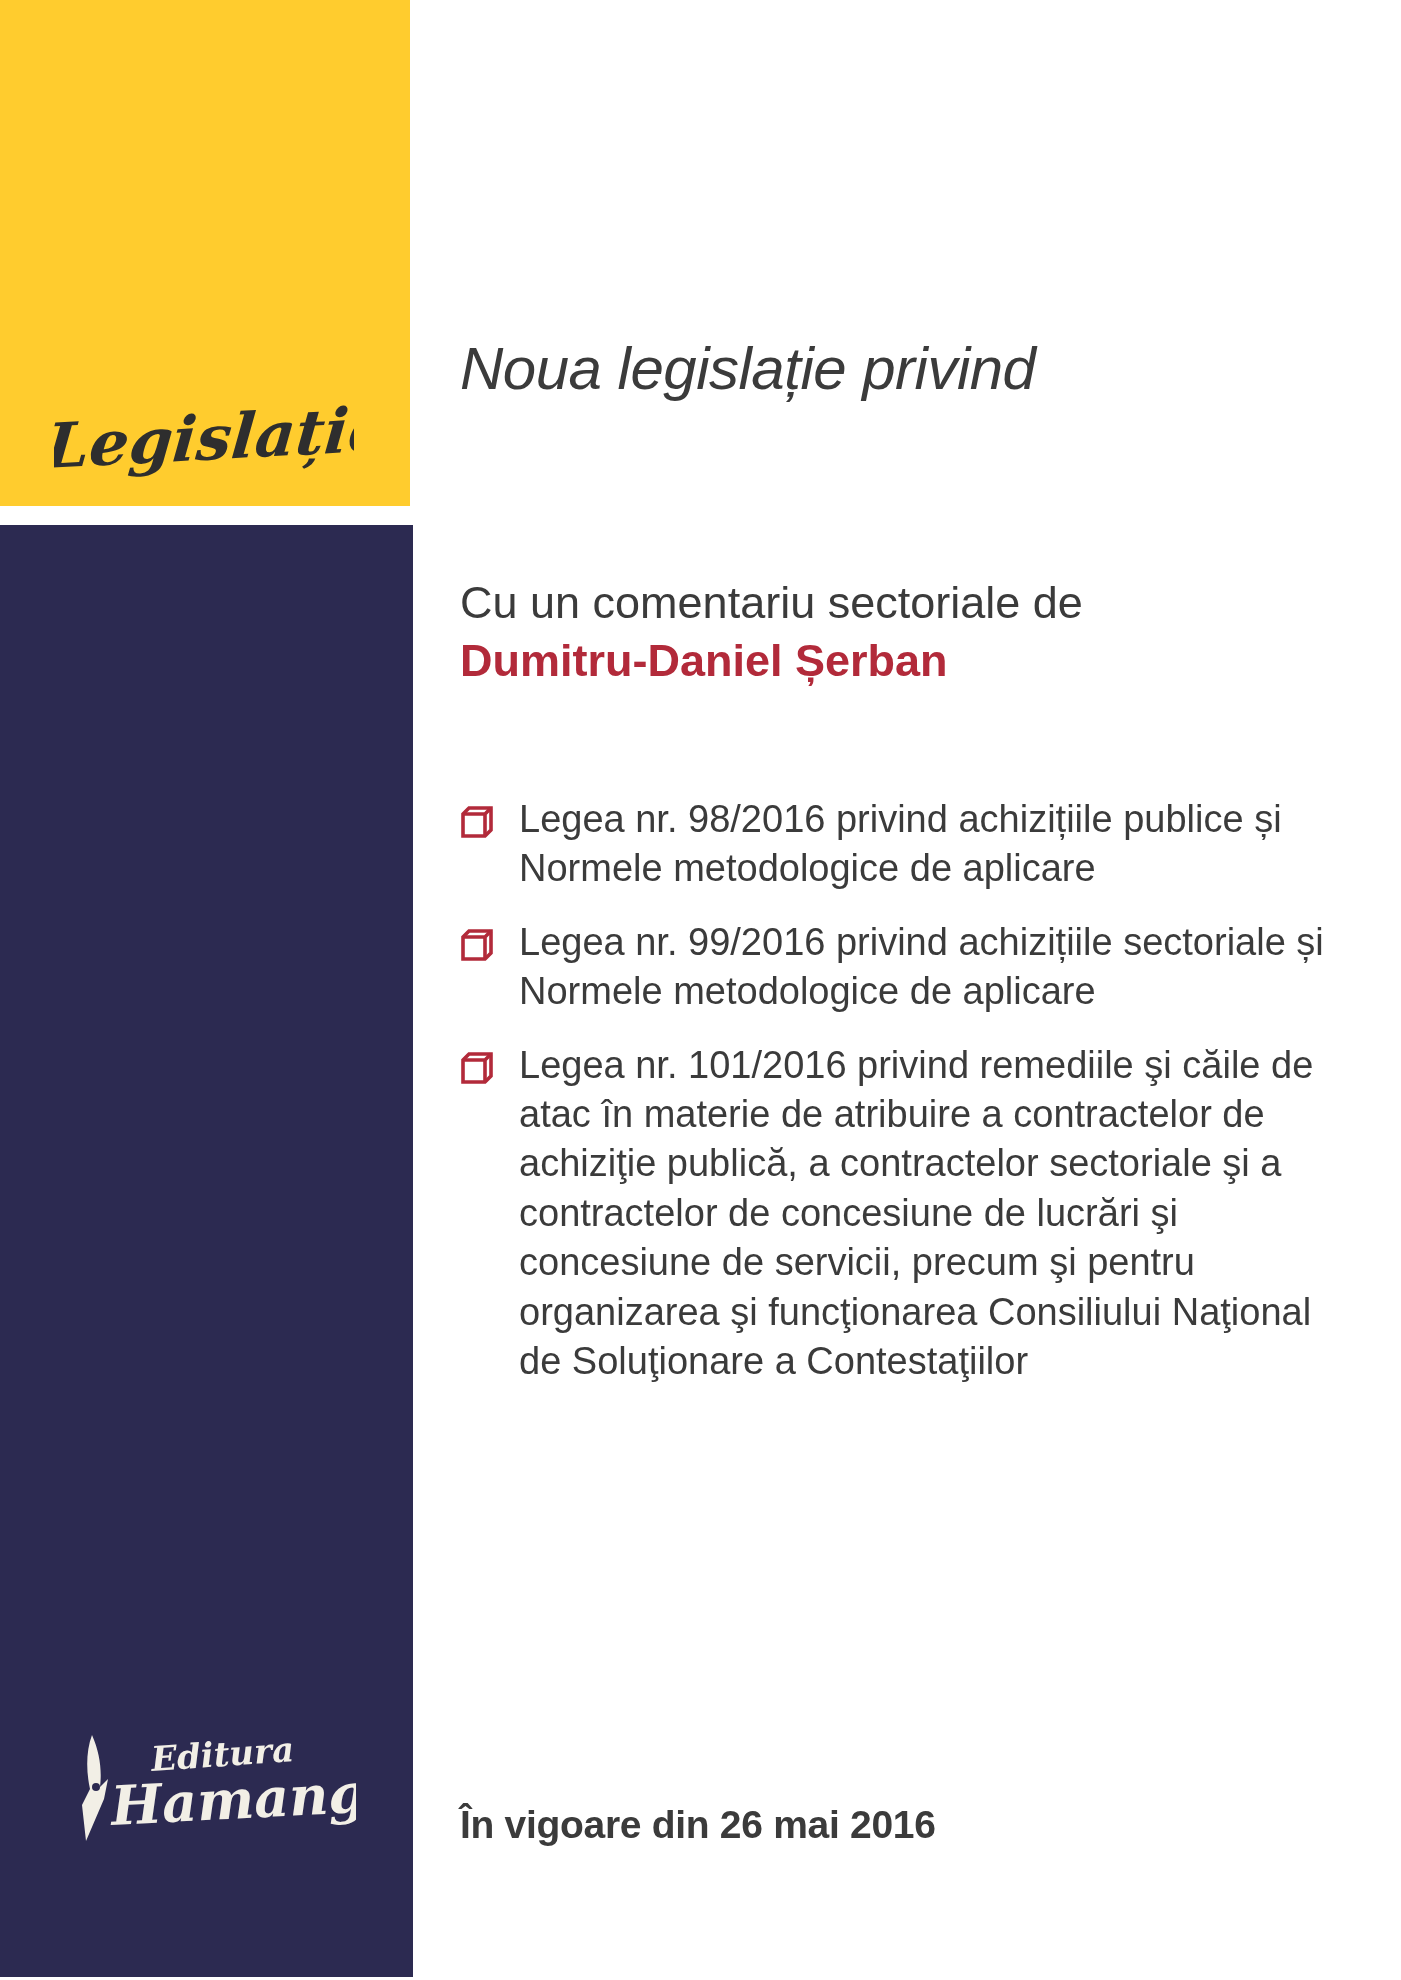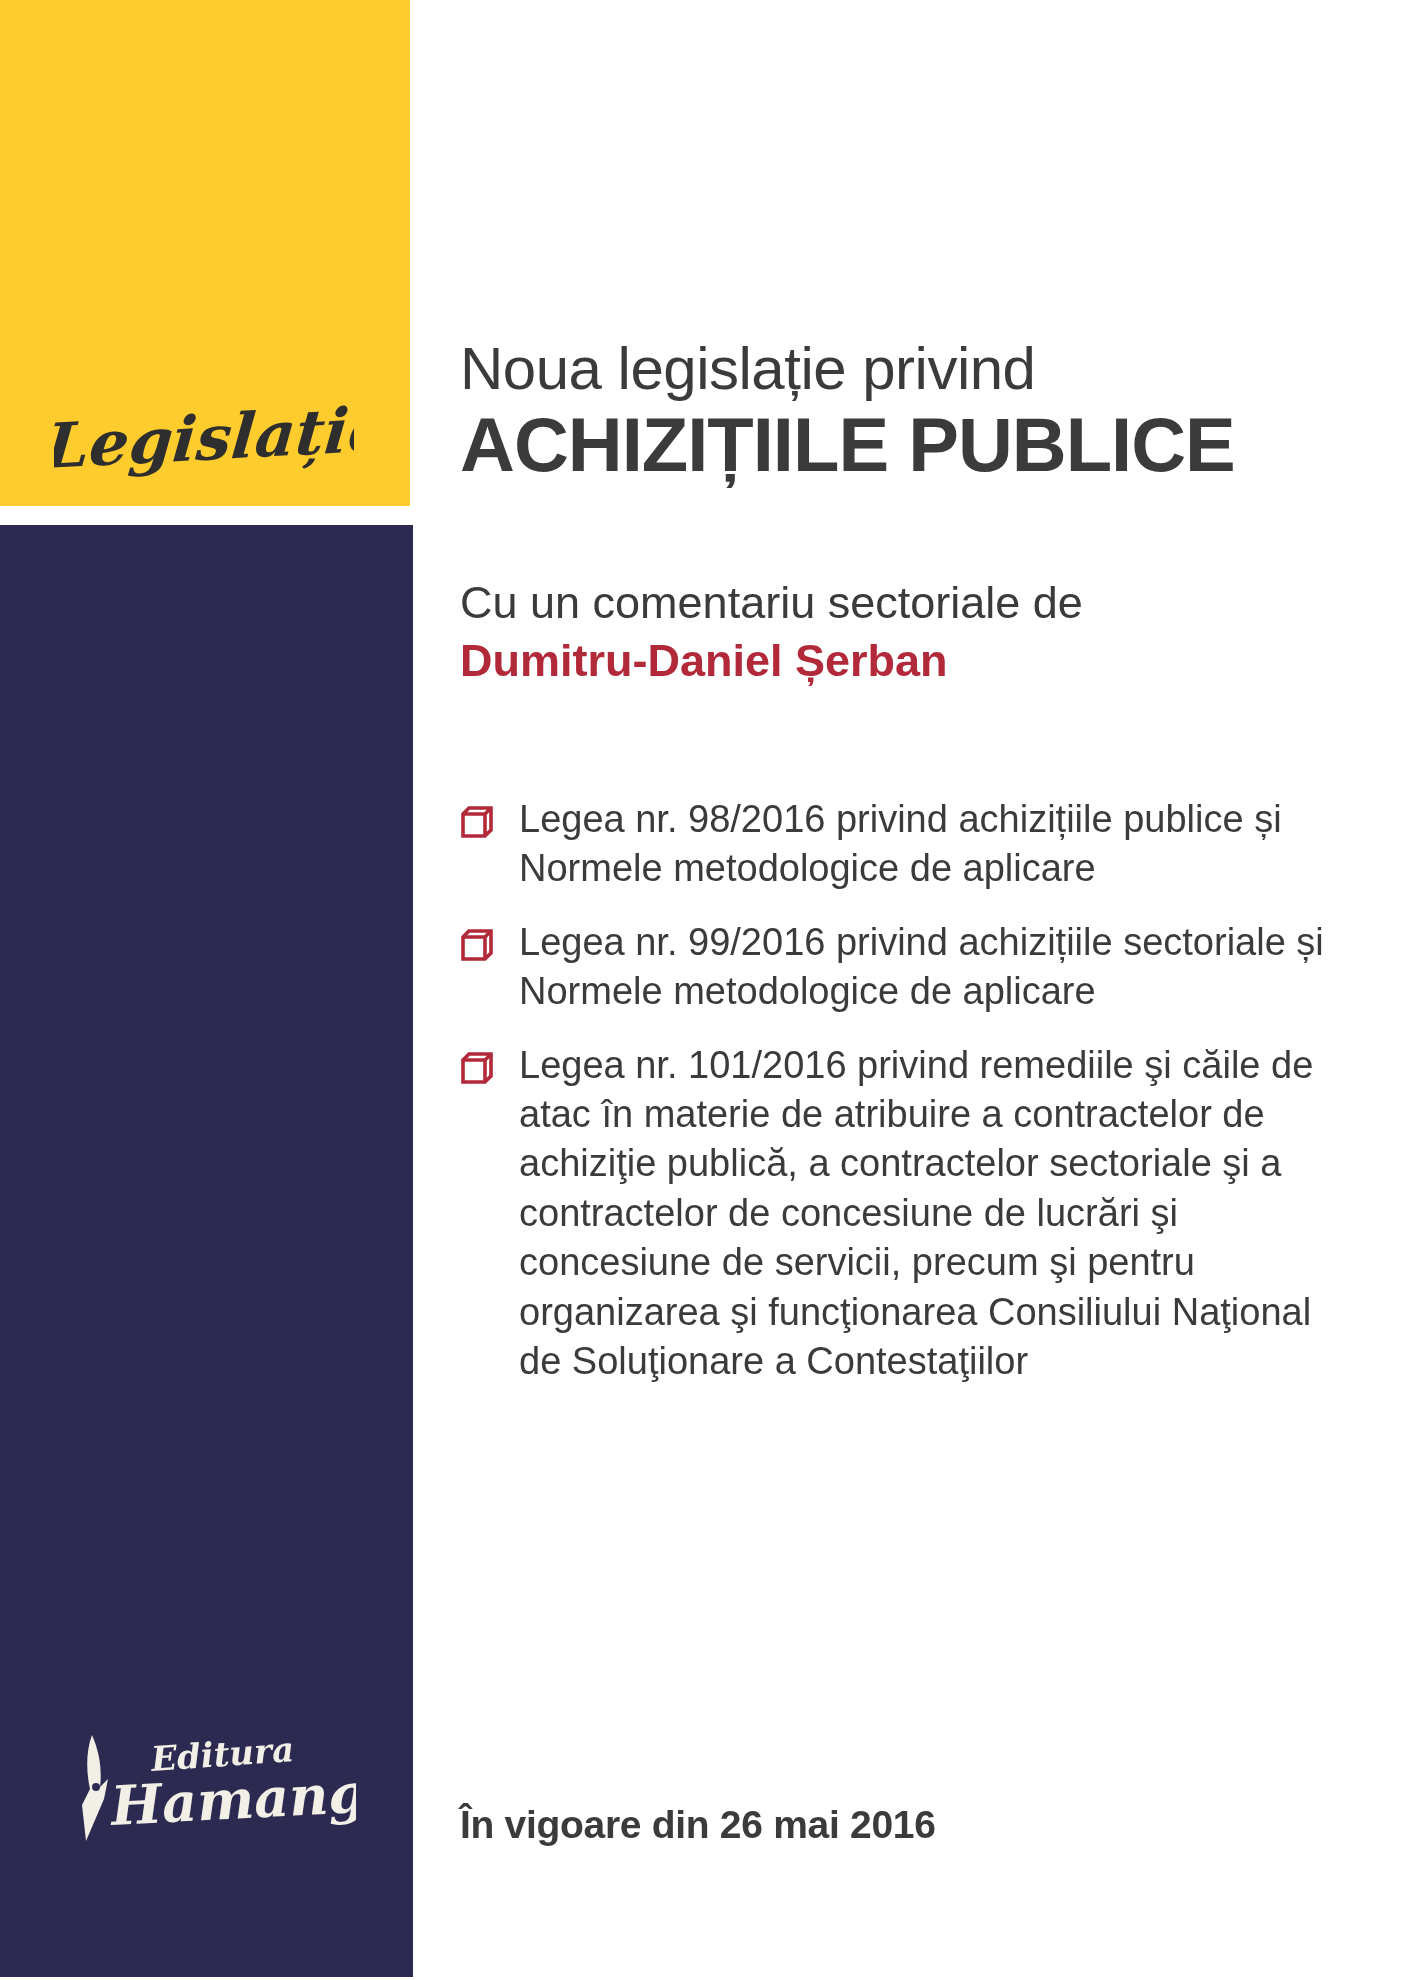--- a/index.html
+++ b/index.html
@@ -56,20 +56,21 @@
     top: 0;
     width: 880px;
     height: 1980px;
   }
 
   .title-block {
     position: absolute;
     left: 0;
     top: 338px;
     width: 880px;
+    font-style: italic;
   }
   .title-line-1 {
     font-size: 60px;
     font-weight: 400;
     color: #3B3B3B;
     line-height: 1.02;
     letter-spacing: -0.5px;
     white-space: nowrap;
   }
   .title-line-2 {
@@ -171,21 +172,20 @@
   <div class="series-word">
     <svg width="300" height="100" viewBox="0 0 300 100" aria-hidden="true">
       <text x="0" y="72" font-family="'DejaVu Serif', serif" font-size="62" font-style="italic" font-weight="700" fill="#2E2E2E" transform="skewX(-8) rotate(-3 0 72)">Legislație</text>
     </svg>
   </div>
 
   <div class="content">
 
     <div class="title-block">
       <div class="title-line-1">Noua legislație privind</div>
-      <div class="title-line-2">ACHIZIȚIILE PUBLICE</div>
     </div>
 
     <div class="author-block">
       <div class="author-intro">Cu un comentariu sectoriale de</div>
       <div class="author-name">Dumitru-Daniel Șerban</div>
     </div>
 
     <ul class="law-list">
       <li class="law-item">
         <span class="cube-icon">

